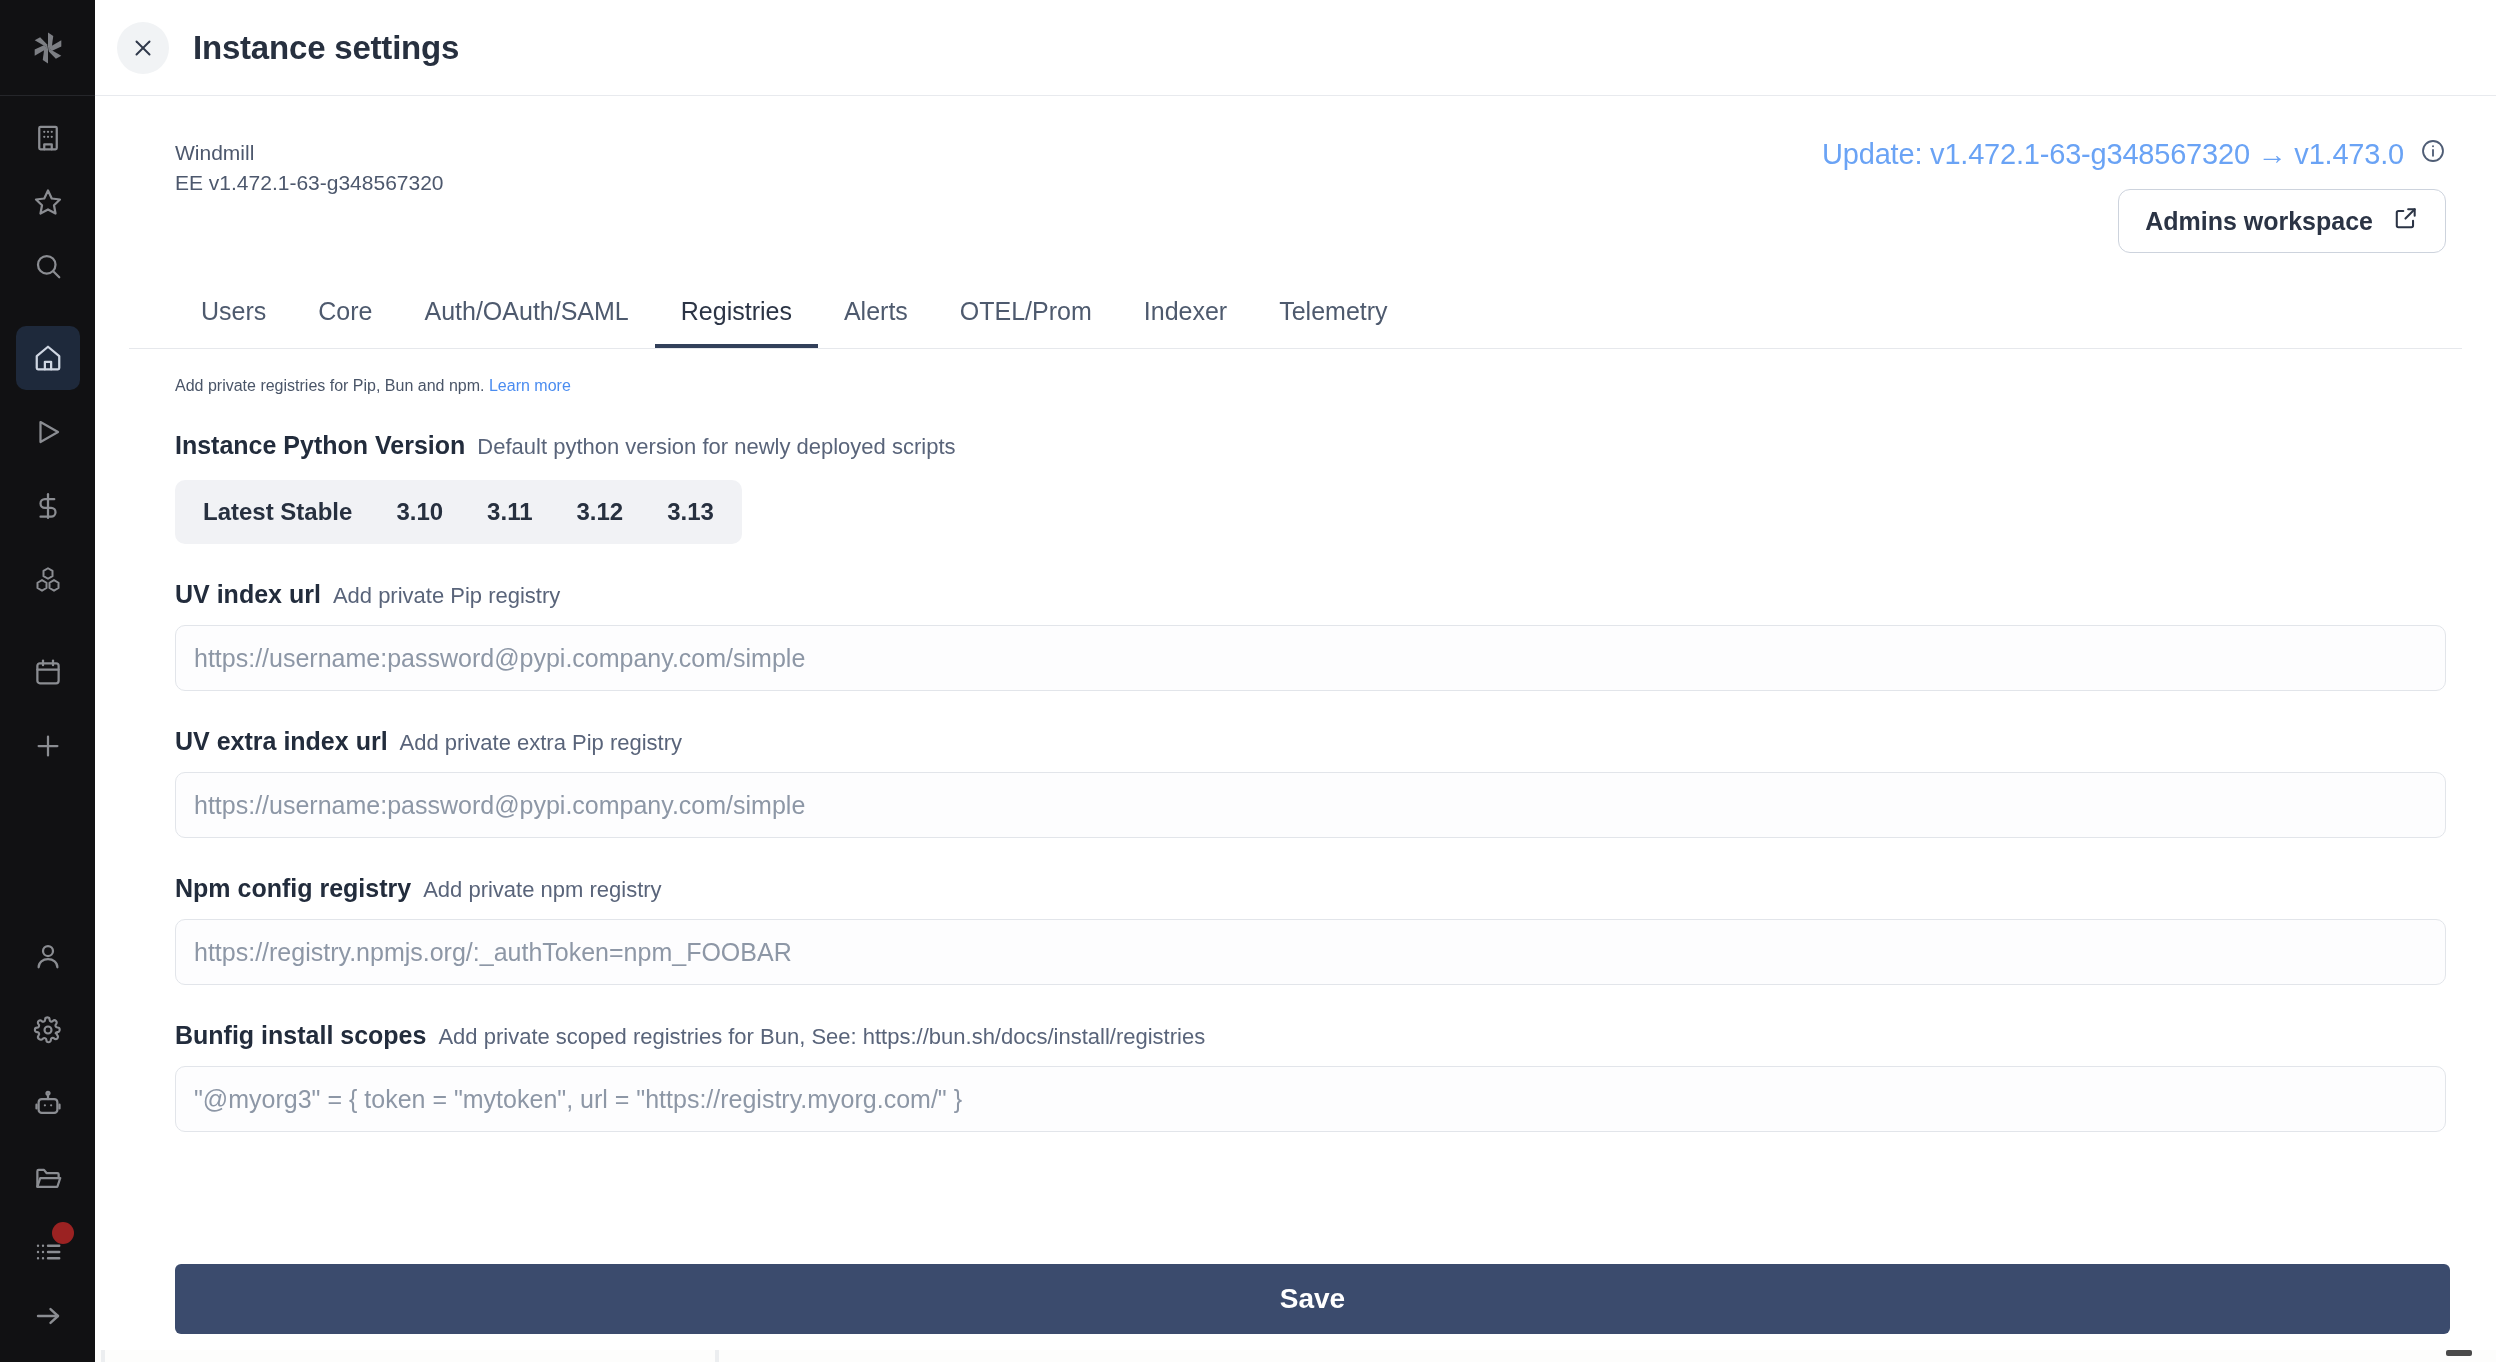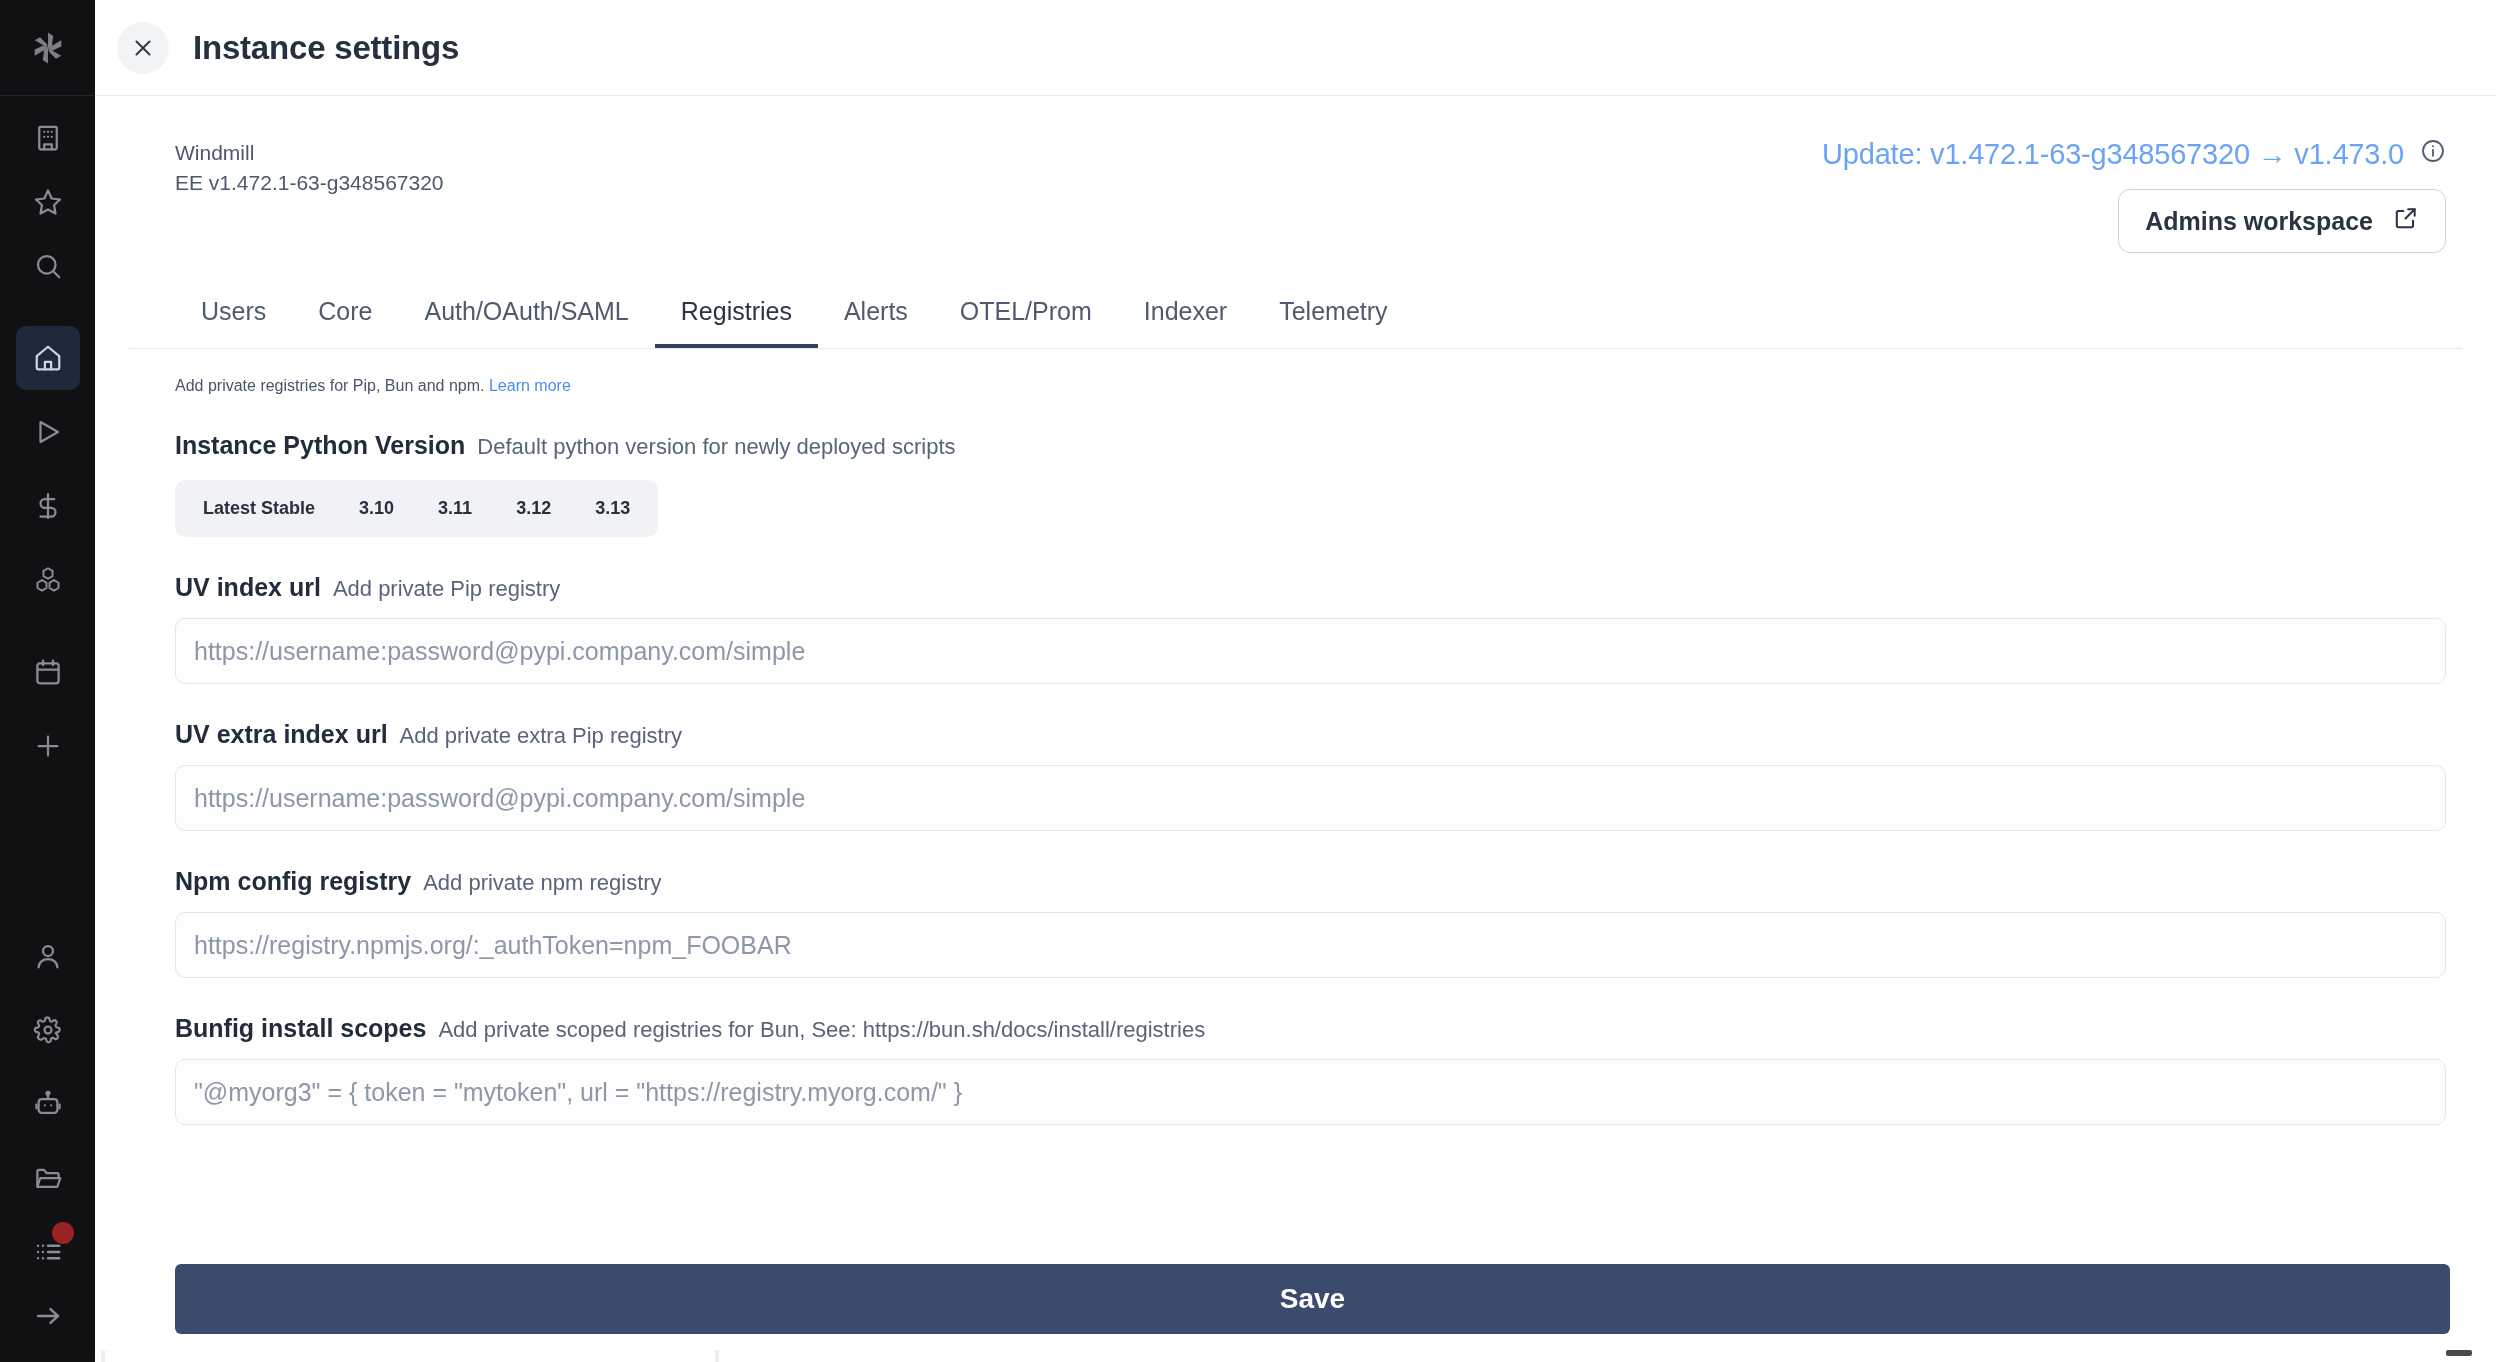--- a/index.html
+++ b/index.html
@@ -112,21 +112,21 @@
   .field-hint { font-size: 22px; color: #59647a; font-weight: 400; }
 
   .pill-group {
     margin-top: 20px;
     display: inline-flex; align-items: center;
     background: #f1f2f5; border-radius: 10px;
     padding: 6px 6px;
   }
   .pill {
     padding: 12px 22px; border-radius: 7px;
-    font-size: 18px; font-weight: 700; color: #27303f;
+    font-size: 24px; font-weight: 700; color: #27303f;
     cursor: pointer; background: transparent; border: none;
     font-family: "Liberation Sans", sans-serif;
   }
 
   .text-input {
     margin-top: 16px;
     display: block; width: 100%;
     height: 66px;
     border: 1.5px solid #e2e5ea; border-radius: 10px;
     background: #fdfdfe;

